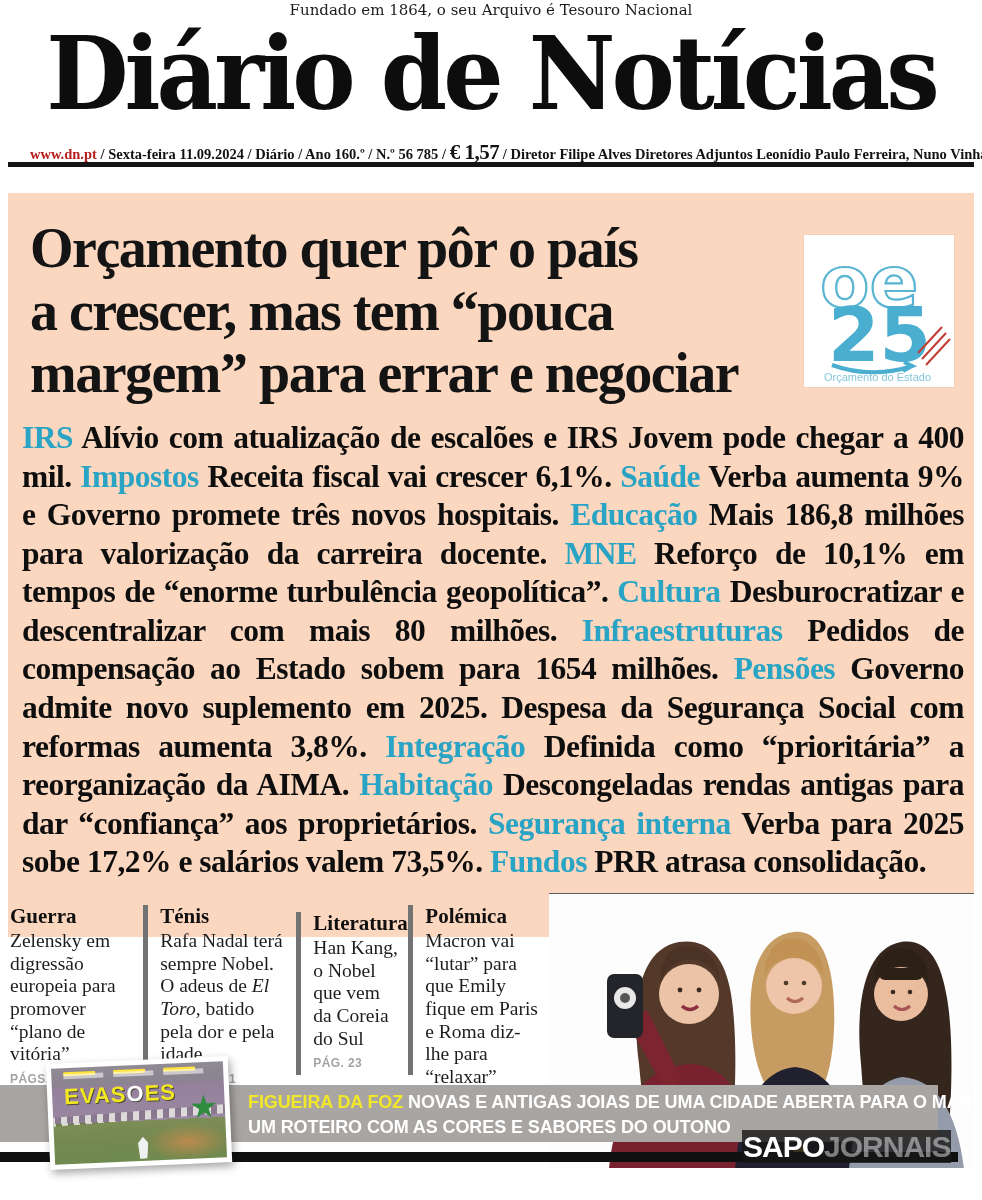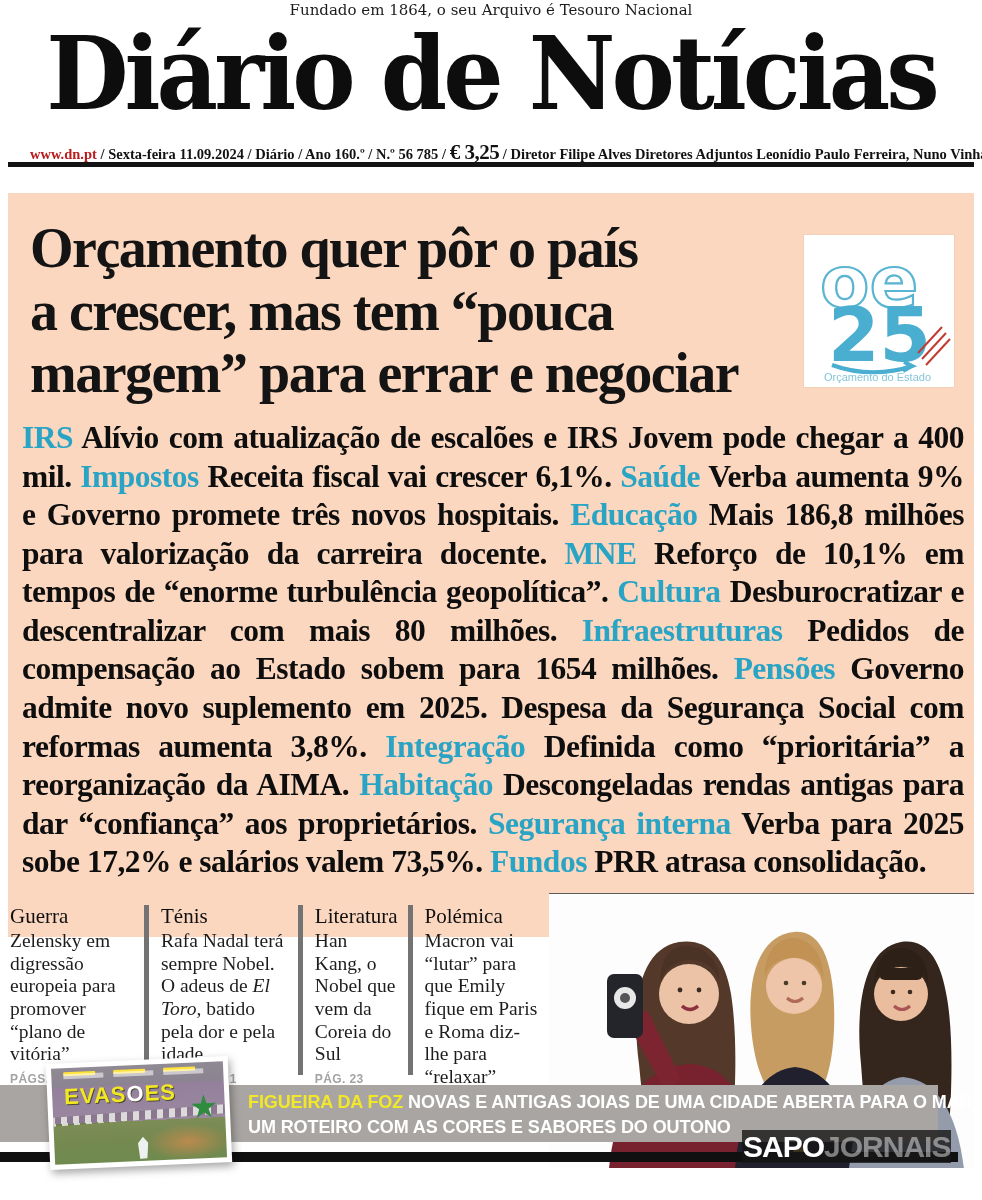--- a/index.html
+++ b/index.html
@@ -53,24 +53,24 @@
 
   
   .teasers {
     position:absolute; top:905px; left:10px; width:540px; height:170px;
     display:flex;
   }
   .teaser { padding-right:10px; }
   .teaser + .teaser { border-left:5px solid #737373; padding-left:12px; }
   .t-c1 { width:140px; }
   .t-c2 { width:160px; }
-  .t-c3 { width:112px; }
+  .t-c3 { width:112px;margin-top:7px; }
   .t-c4 { width:148px; }
   .teaser h3 {
-    font-family:"Liberation Serif", serif; font-weight:normal; font-size:21px;
+    font-family:"Liberation Serif", serif; font-weight:bold; font-size:21px;
     line-height:1.1; color:#101010; margin-bottom:2px;
   }
   .teaser p {
     font-family:"Liberation Serif", serif; font-weight:normal; font-size:19.5px;
     line-height:1.16; color:#1d1d1d;
   }
   .teaser .pg {
     margin-top:6px; font-family:"Liberation Sans", sans-serif; font-weight:bold;
     font-size:12px; letter-spacing:0.4px; color:#a3a3a3;
   }
@@ -144,21 +144,21 @@
   .watermark .wm-light { color:rgba(255,255,255,0.45); }
 </style>
 </head>
 <body>
 
 <div class="page">
 
   <div class="tagline">Fundado em 1864, o seu Arquivo é Tesouro Nacional</div>
   <h1 class="masthead">Diário de Notícias</h1>
   <div class="infoline">
-    <span class="url">www.dn.pt</span><span> / Sexta-feira 11.09.2024 / Diário / Ano 160.º / N.º 56 785 / </span><span class="price">€ 3,25</span><span> / Diretor Filipe Alves Diretores Adjuntos Leonídio Paulo Ferreira, Nuno Vinha e Valentina Marcelino</span>
+    <span class="url">www.dn.pt</span><span> / Sexta-feira 11.09.2024 / Diário / Ano 160.º / N.º 56 785 / </span><span class="price">€ 1,57</span><span> / Diretor Filipe Alves Diretores Adjuntos Leonídio Paulo Ferreira, Nuno Vinha e Valentina Marcelino</span>
   </div>
   <div class="toprule"></div>
 
   <section class="lead">
     <div class="headline">
       <div>Orçamento quer pôr o país</div>
       <div>a crescer, mas tem “pouca</div>
       <div>margem” para errar e negociar</div>
     </div>
 

